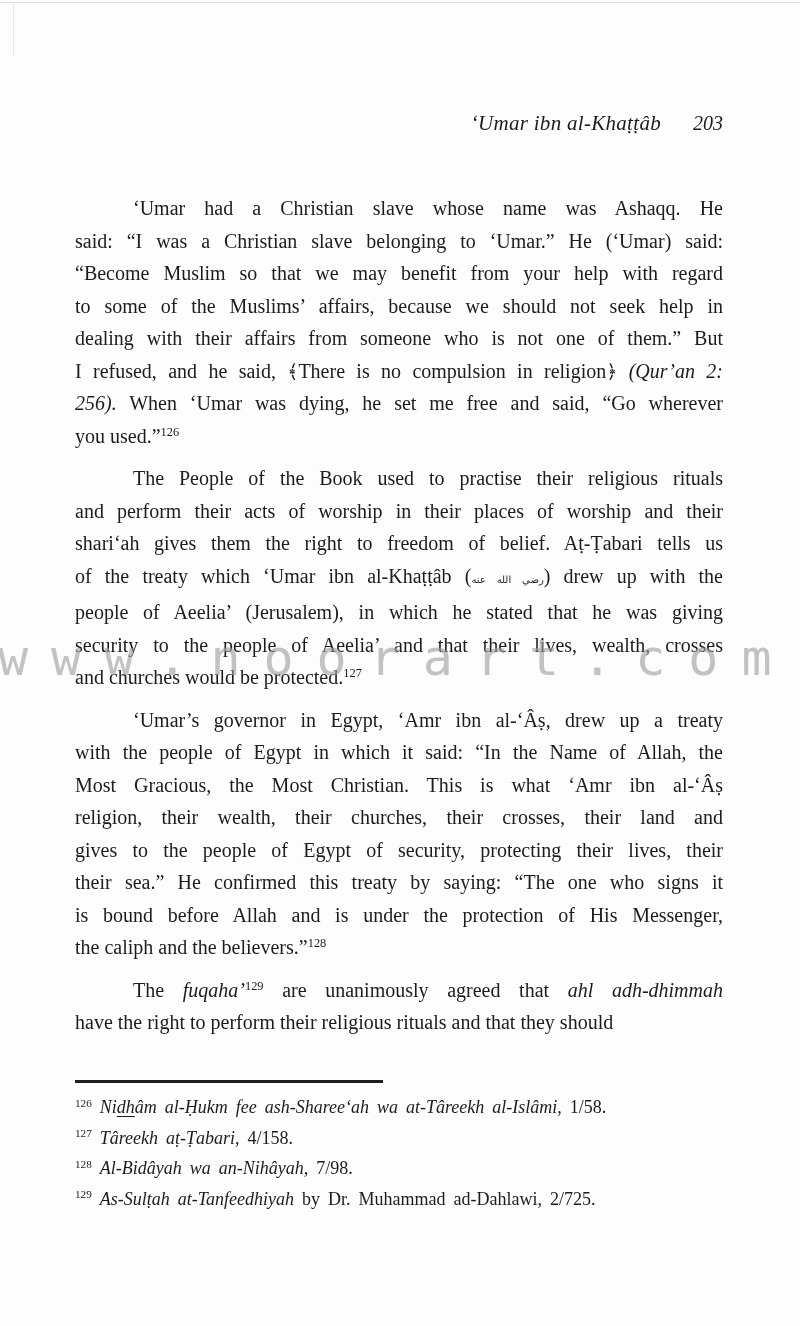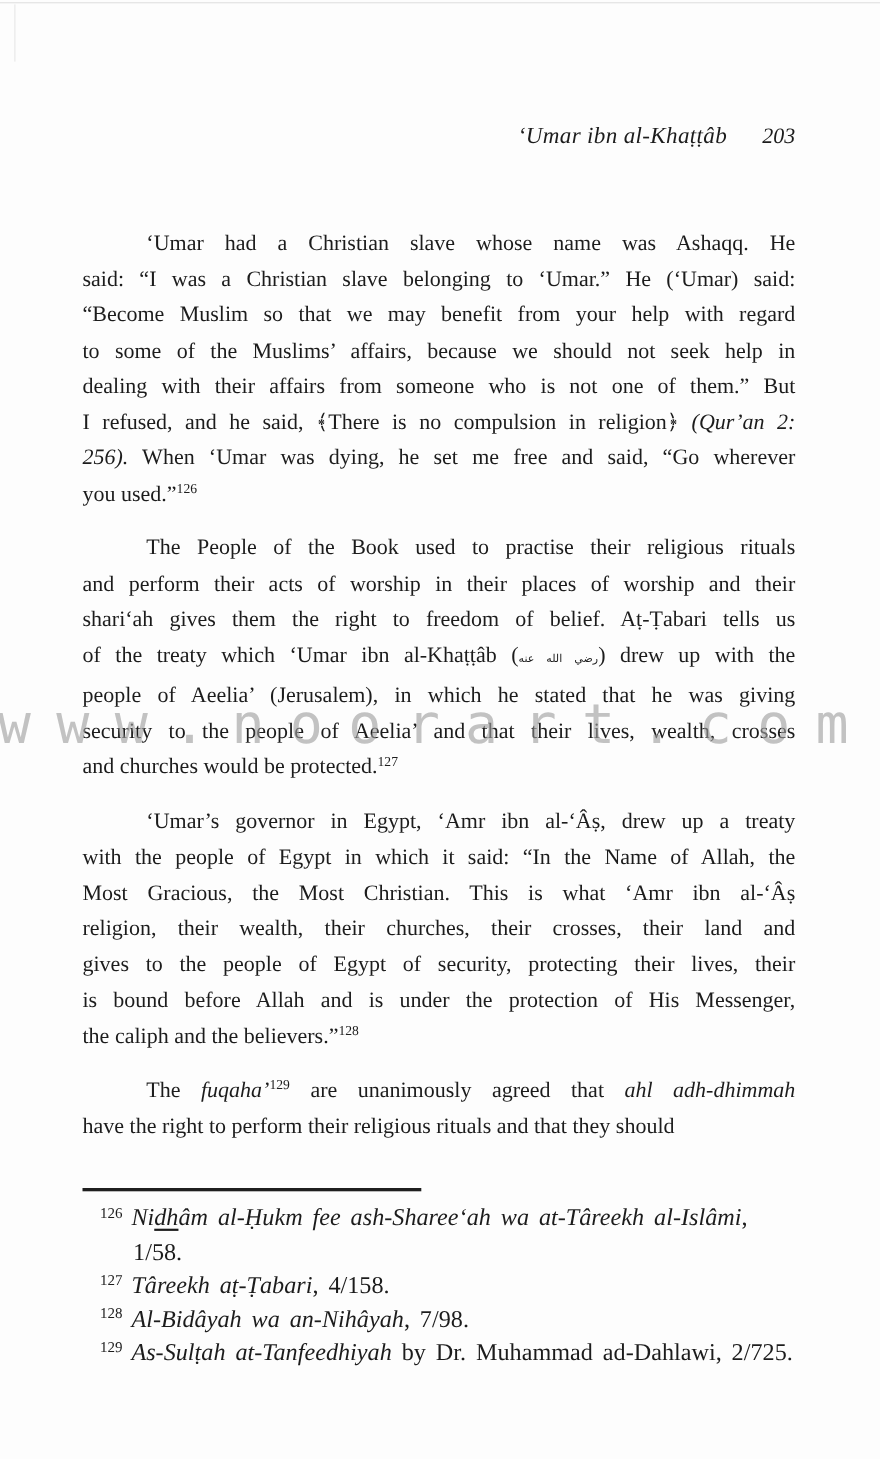--- a/index.html
+++ b/index.html
@@ -26,21 +26,21 @@
   .running-title{
     font-style:italic;font-size:21px;letter-spacing:.3px;
   }
   .page-number{
     font-style:italic;font-size:20px;margin-left:32px;display:inline-block;
   }
   .body-text{
     position:absolute;top:188px;left:75px;width:648px;
     font-size:20px;line-height:32.5px;
   }
-  .para{margin:17px 0 10px 0;}
+  .para{margin:4px 0 10px 0;}
   .line{
     text-align:justify;text-align-last:justify;
   }
   .line.last{text-align-last:left;}
   .line.indent{text-indent:58px;}
   .r-n{font-style:normal;}
   .r-i{font-style:italic;}
   .r-iu{font-style:italic;text-decoration:underline;text-underline-offset:3px;}
   .r-sup{font-size:0.62em;position:relative;top:-0.55em;line-height:0;}
   .r-ar{font-family:Liberation Sans, sans-serif;font-size:10px;letter-spacing:0;}
@@ -55,24 +55,23 @@
     pointer-events:none;z-index:5;
     margin-left:-2px;
   }
   .footnote-area{
     position:absolute;top:1080px;left:75px;width:648px;
   }
   .footnote-separator{
     width:308px;height:3px;background:#1f1f1f;margin:0 0 9px 0;
   }
   .fn{
-    font-size:22px;line-height:30.5px;
+    font-size:18px;line-height:30.5px;
     padding-left:30px;text-indent:-30px;
     word-spacing:3.5px;
-    margin-left:16px;
   }
   .fn-num{margin-right:8px;}
 </style>
 </head>
 <body>
 
 <div class="scan-edge-top"></div>
 <div class="scan-edge-left"></div>
 
 <div class="page-header">
@@ -103,20 +102,21 @@
     <div class="line"><span class="r-n">security to the people of Aeelia’ and that their lives, wealth, crosses</span></div>
     <div class="line last"><span class="r-n">and churches would be protected.</span><span class="r-sup">127</span></div>
   </div>
 
   <div class="para">
     <div class="line indent"><span class="r-n">‘Umar’s governor in Egypt, ‘Amr ibn al-‘Âṣ, drew up a treaty</span></div>
     <div class="line"><span class="r-n">with the people of Egypt in which it said: “In the Name of Allah, the</span></div>
     <div class="line"><span class="r-n">Most Gracious, the Most Christian. This is what ‘Amr ibn al-‘Âṣ</span></div>
     <div class="line"><span class="r-n">religion, their wealth, their churches, their crosses, their land and</span></div>
     <div class="line"><span class="r-n">gives to the people of Egypt of security, protecting their lives, their</span></div>
+    <div class="line"><span class="r-n">their sea.” He confirmed this treaty by saying: “The one who signs it</span></div>
     <div class="line"><span class="r-n">is bound before Allah and is under the protection of His Messenger,</span></div>
     <div class="line last"><span class="r-n">the caliph and the believers.”</span><span class="r-sup">128</span></div>
   </div>
 
   <div class="para">
     <div class="line indent"><span class="r-n">The </span><span class="r-i">fuqaha’</span><span class="r-sup">129</span><span class="r-n"> are unanimously agreed that </span><span class="r-i">ahl adh-dhimmah</span></div>
     <div class="line last"><span class="r-n">have the right to perform their religious rituals and that they should</span></div>
   </div>
 
 </div>

